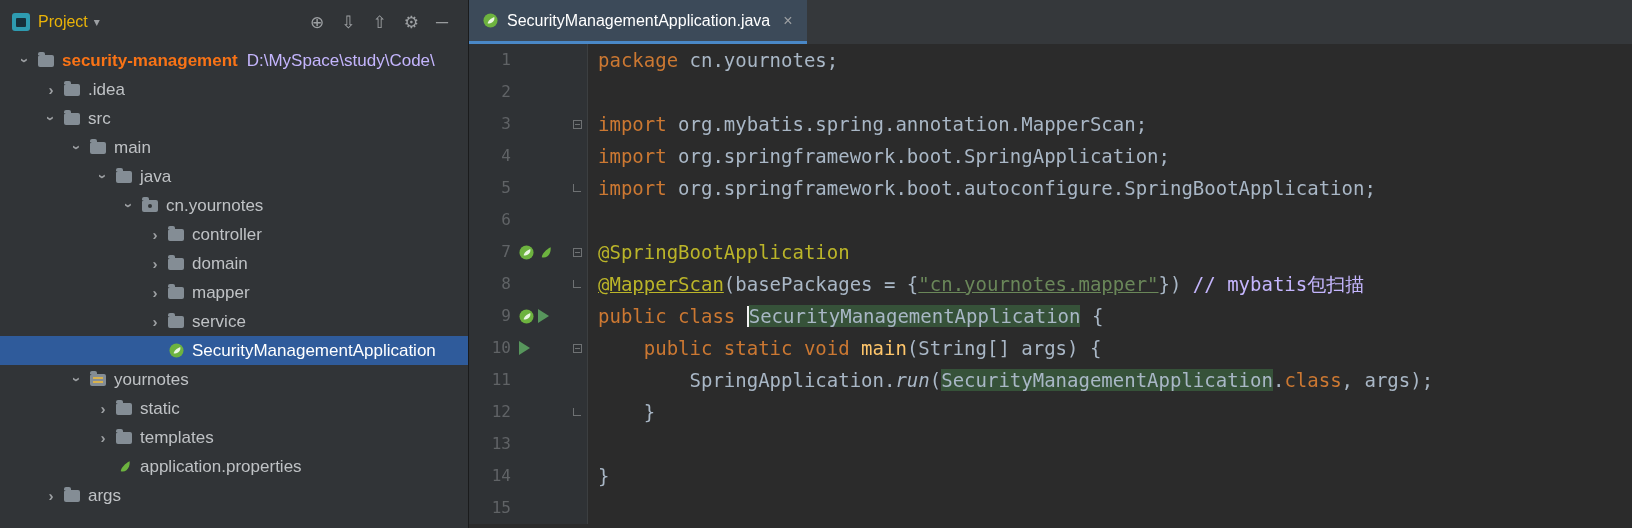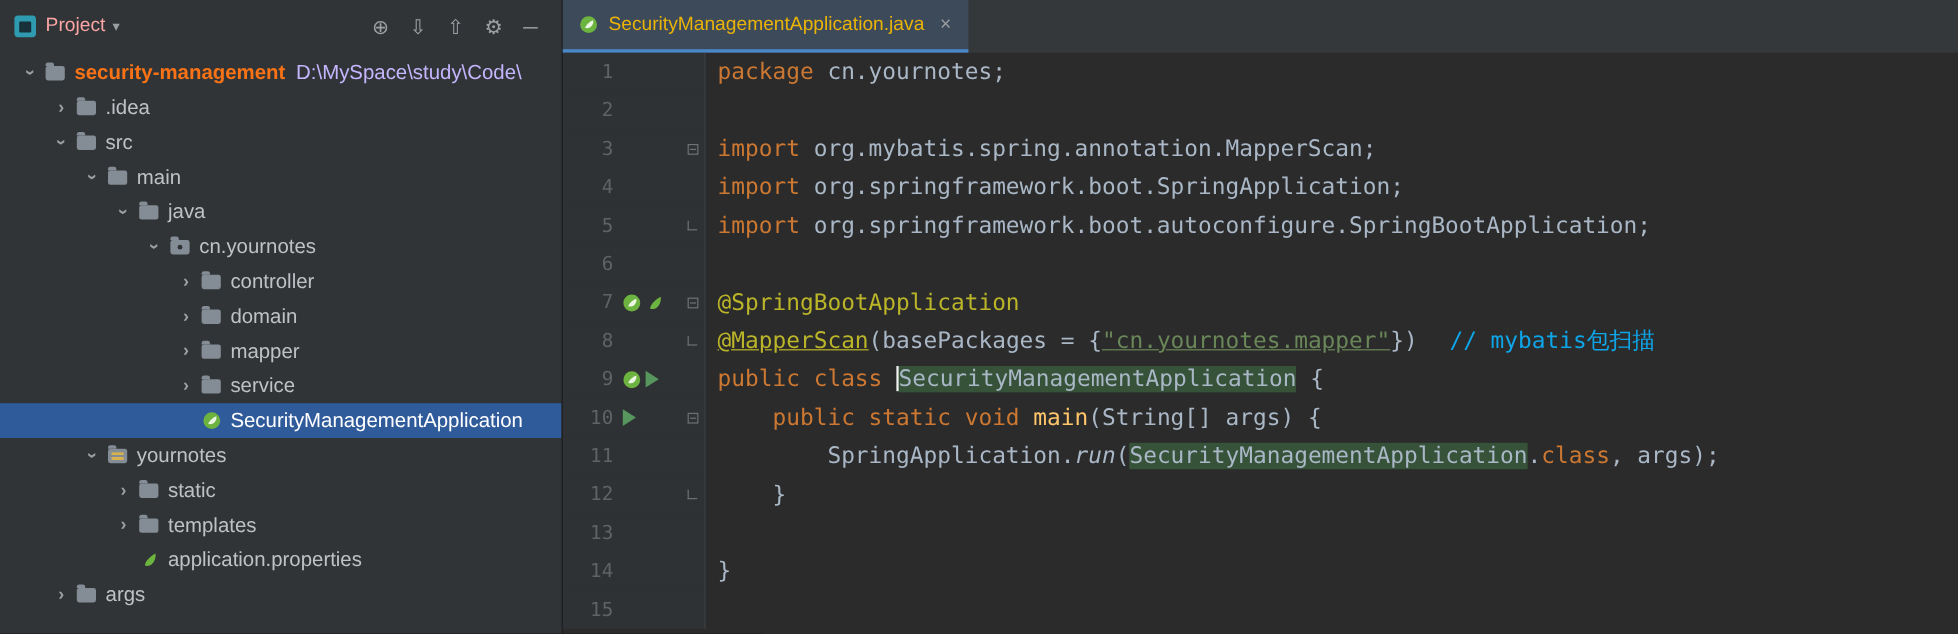--- a/index.html
+++ b/index.html
@@ -5,21 +5,21 @@
   *{margin:0;padding:0;box-sizing:border-box;}
   html,body{background:#1e1f22;}
   body{font-family:"Liberation Sans",sans-serif;}
   .app{width:1632px;height:528px;display:flex;background:#2B2B2B;overflow:hidden;position:relative;}
 
   
   .project-panel{width:469px;flex:0 0 auto;background:#313437;border-right:1px solid #1A1B1C;display:flex;flex-direction:column;overflow:hidden;}
   .panel-header{height:44px;flex:0 0 auto;display:flex;align-items:center;padding:0 12px;gap:8px;}
   .tool-icon{width:18px;height:18px;border-radius:3px;background:#2E9BB0;position:relative;display:inline-block;flex:0 0 auto;}
   .tool-icon::after{content:'';position:absolute;inset:5px 4px 4px 4px;background:#17303A;border-radius:1px;}
-  .panel-title{color:#fca5a5;font-size:16px;}
+  .panel-title{color:#eab308;font-size:16px;}
   .dropdown{color:#9DA0A3;font-size:12px;margin-left:-2px;}
   .spacer{flex:1;}
   .toolbar{display:flex;gap:17px;align-items:center;margin-right:8px;}
   .tb-icon{color:#9DA0A3;font-size:17px;line-height:1;cursor:default;}
   .tree{flex:1;overflow:hidden;font-size:17px;color:#BFC2C5;padding-top:2px;}
   .tree-row{height:29px;display:flex;align-items:center;white-space:nowrap;cursor:default;}
   .tree-row.selected{background:#2F5B9B;color:#FFFFFF;}
   .chevron{width:22px;flex:0 0 auto;color:#9DA0A3;font-size:15px;font-weight:bold;display:inline-flex;justify-content:center;align-items:center;}
   .chevron.exp{transform:rotate(90deg);}
   .t-icon{width:20px;height:20px;flex:0 0 auto;display:inline-flex;justify-content:center;align-items:center;}
@@ -30,39 +30,39 @@
   .tree-label{margin-left:6px;}
   .tree-label.bold{font-weight:bold;color:#f97316;}
   .tree-row.selected .tree-label{color:#FFFFFF;}
   .tree-suffix{margin-left:9px;color:#c4b5fd;}
 
   
   .editor{flex:1;display:flex;flex-direction:column;min-width:0;}
   .tabbar{height:44px;flex:0 0 auto;background:#35383B;display:flex;align-items:stretch;}
   .tab{display:flex;align-items:center;gap:9px;padding:0 14px;background:#3C4A59;border-bottom:3px solid #4A88C7;cursor:default;}
   .tab-icon{display:inline-flex;align-items:center;}
-  .tab-title{color:#eab308;font-size:16px;}
+  .tab-title{color:#ffffff;font-size:16px;}
   .tab-close{color:#9DA0A3;font-size:16px;margin-left:4px;}
   .code-area{flex:1;background:#2B2B2B;font-family:"DejaVu Sans Mono","Liberation Mono",monospace;font-size:19px;overflow:hidden;}
   .line{display:flex;height:32px;line-height:32px;align-items:center;}
   .gutter{display:flex;align-items:center;height:100%;background:#2F3235;border-right:1px solid #3C3F41;flex:0 0 auto;}
   .ln{width:46px;text-align:right;color:#606366;font-size:16px;padding-right:4px;}
   .gicons{width:52px;display:flex;align-items:center;gap:4px;padding-left:4px;}
   .fold{width:20px;display:flex;align-items:center;justify-content:center;}
   .fold-start{width:9px;height:9px;border:1px solid #6E7173;position:relative;display:inline-block;}
   .fold-start::after{content:'';position:absolute;left:1px;right:1px;top:3px;height:1px;background:#6E7173;}
   .fold-end{width:8px;height:8px;border-left:1px solid #6E7173;border-bottom:1px solid #6E7173;display:inline-block;}
   .gi-run{width:0;height:0;border-left:11px solid #57965C;border-top:7px solid transparent;border-bottom:7px solid transparent;display:inline-block;}
   .gi-bean,.gi-leaf{display:inline-flex;align-items:center;}
   .line-text{white-space:pre;padding-left:10px;color:#A9B7C6;}
   .tok.kw{color:#CC7832;}
   .tok.pl{color:#A9B7C6;}
   .tok.ann{color:#BBB529;}
   .tok.str{color:#6A8759;}
-  .tok.cmt{color:#0ea5e9;margin-left:15px;}
+  .tok.cmt{color:#c4b5fd;}
   .tok.mth{color:#FFC66B;}
   .tok.i{font-style:italic;}
   .tok.u{text-decoration:underline;}
   .tok.hl{background:#365239;}
   .caret{display:inline-block;width:2px;height:21px;background:#F2F2F2;vertical-align:-4px;}
 </style>
 </head>
 <body>
 
 <div class="app">

